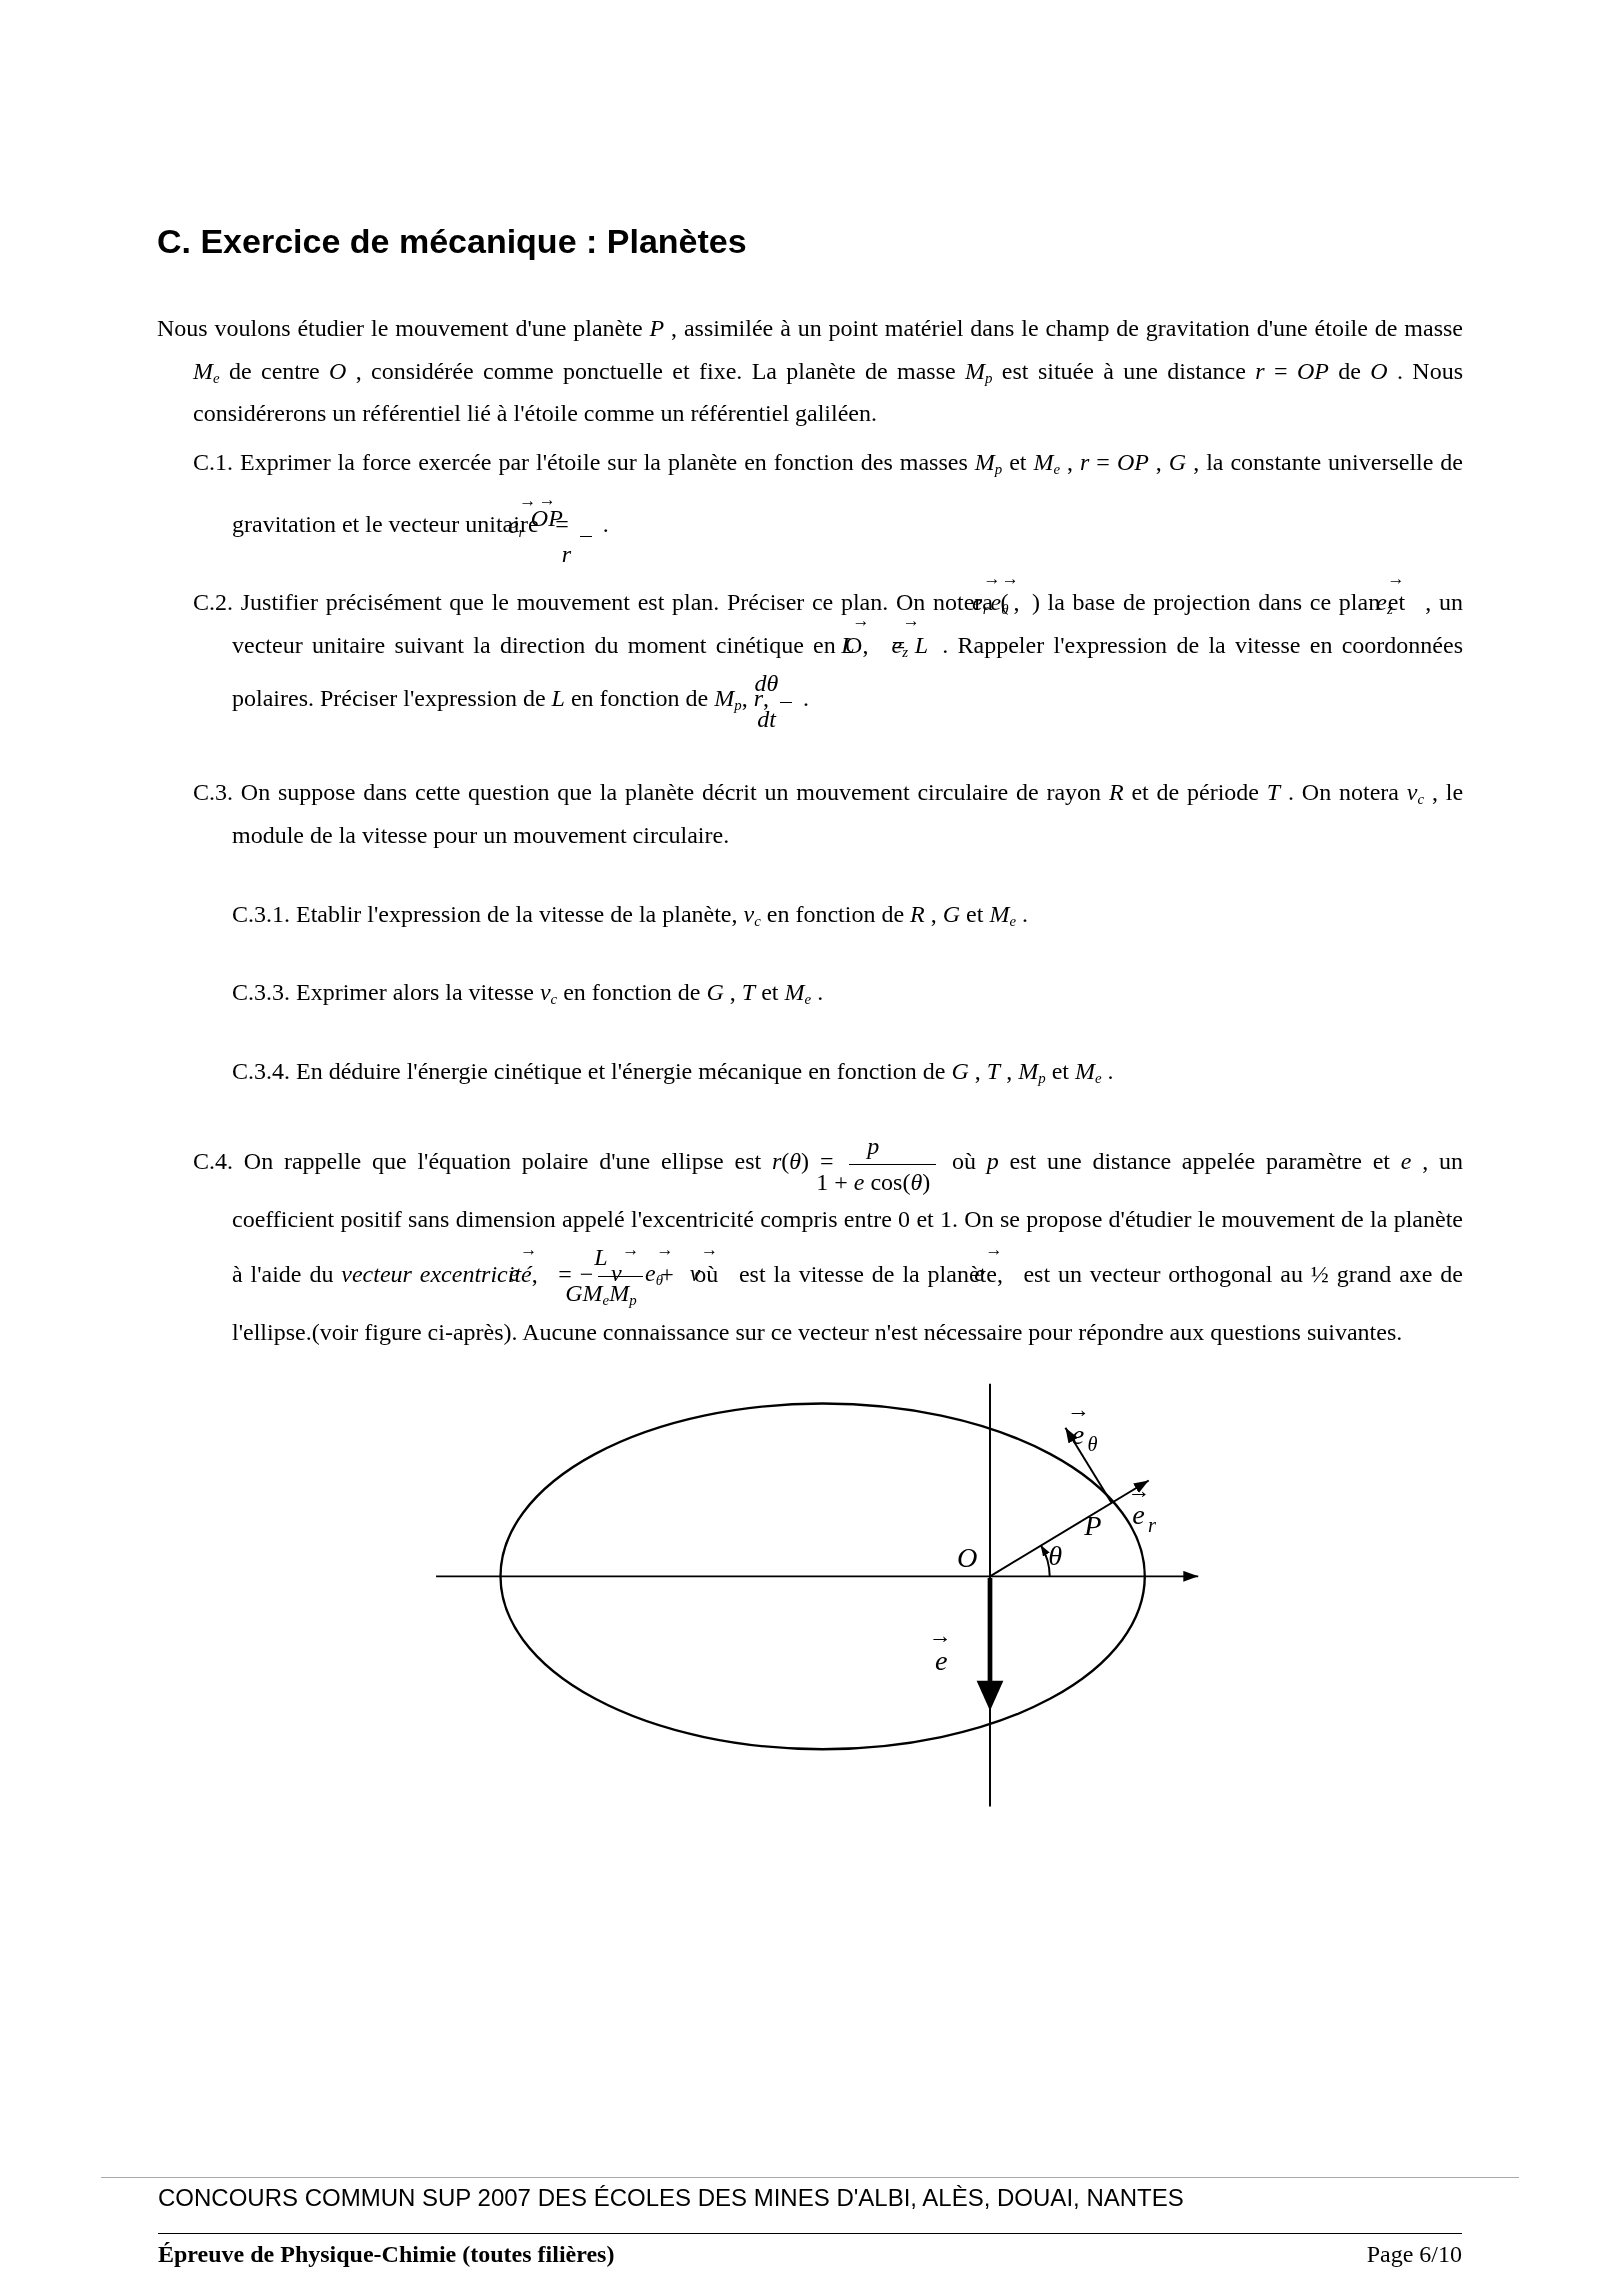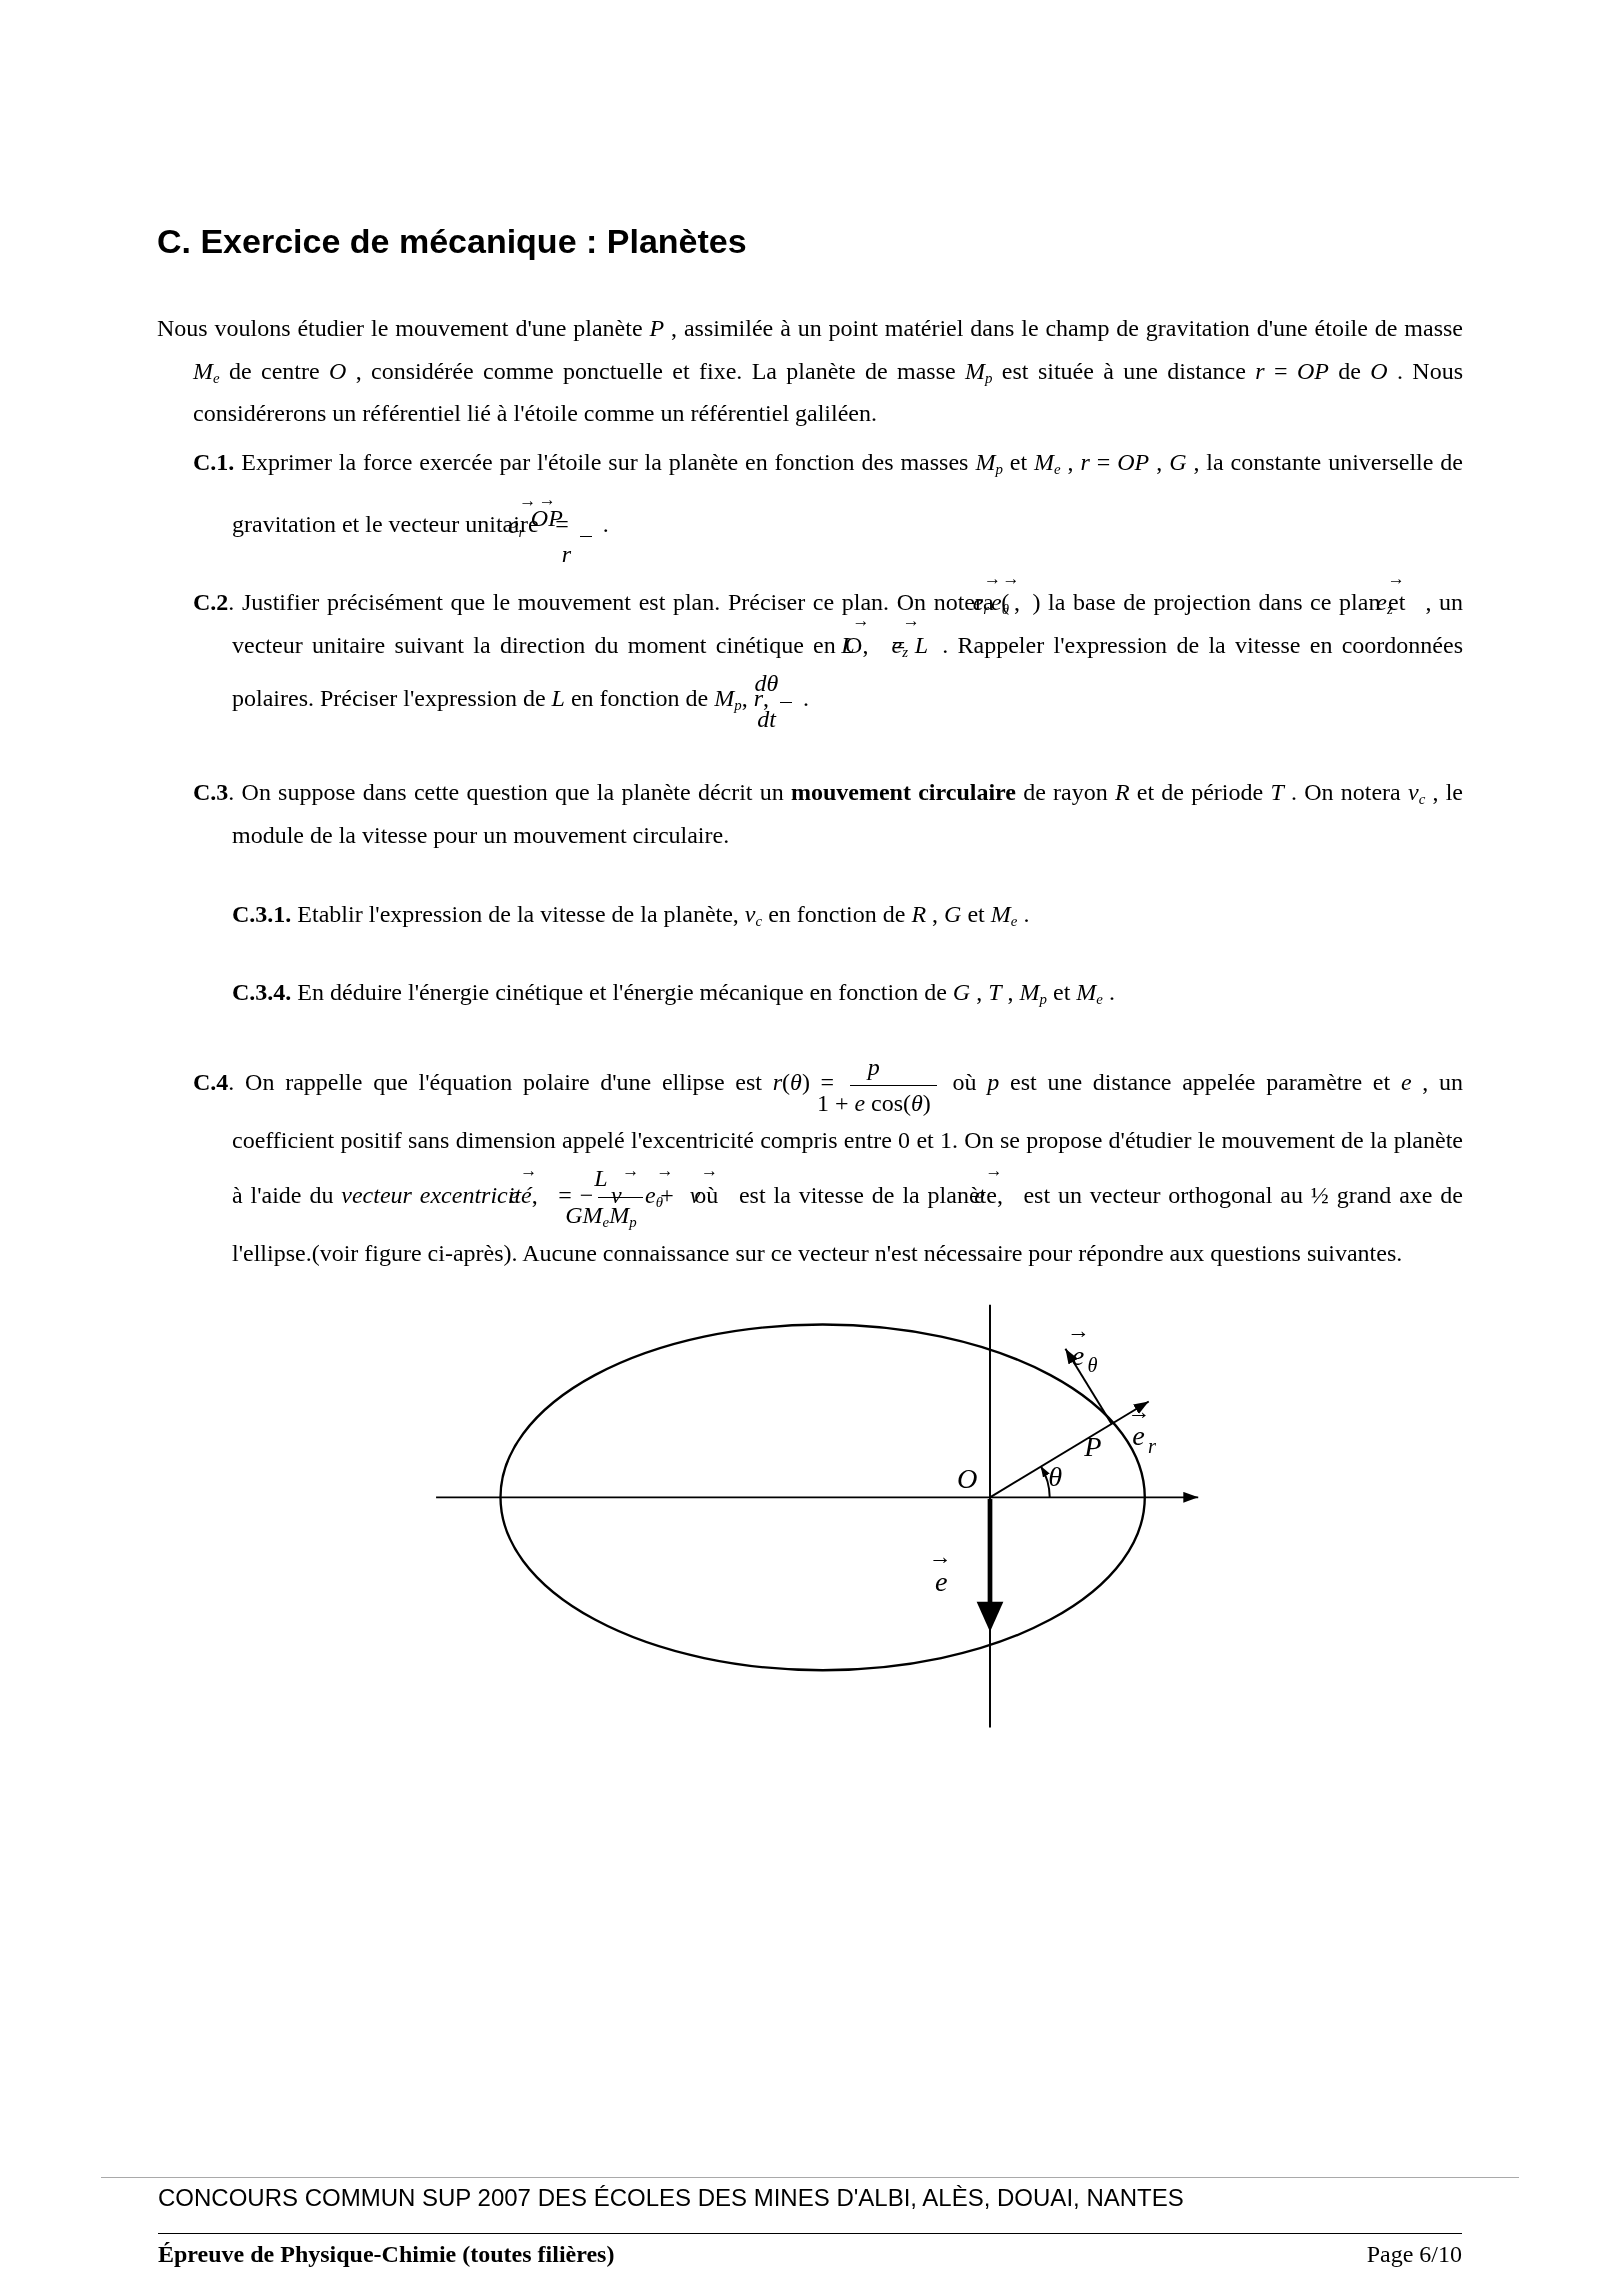--- a/index.html
+++ b/index.html
@@ -14,21 +14,21 @@
     font-family:"Liberation Sans", sans-serif;
     font-size:34px; font-weight:bold;
     margin-bottom:46px;
   }
   .para { text-align:justify; line-height:1.78; }
   .intro { padding-left:36px; text-indent:-36px; margin-bottom:6.3px; }
   .q1 { margin-left:36px; padding-left:39px; text-indent:-39px; margin-bottom:11px; }
   .q2 { margin-left:75px; padding-left:46px; text-indent:-46px; }
   .gap { margin-top:36px; }
   .it { font-style:italic; }
-  .bd { font-weight:bold; }
+  .bd { font-weight:normal; }
   .sb { font-size:0.62em; font-style:italic; vertical-align:-0.28em; }
   .sp { font-size:0.62em; vertical-align:0.5em; }
   .vec { display:inline-block; position:relative; padding:0 2.4px; white-space:nowrap; }
   .vec .varrow {
     position:absolute; top:-0.66em; left:0; width:100%;
     text-align:center; font-size:0.72em; font-style:normal; line-height:1;
   }
   .vbase { font-style:italic; }
   .frac { display:inline-block; vertical-align:middle; text-align:center; margin:0 4.7px; line-height:1.3; }
   .frac .num { display:block; border-bottom:1.6px solid #000; padding:1.6px 6.3px 2.4px; }
@@ -62,20 +62,21 @@
 
 <div class="page">
 
   <h1 class="title">C. Exercice de mécanique : Planètes</h1>
 
   <p class="para intro">Nous voulons étudier le mouvement d'une planète <span class="it">P</span> , assimilée à un point matériel dans le champ de gravitation d'une étoile de masse <span class="it">M<span class="sb">e</span></span> de centre <span class="it">O</span> , considérée comme ponctuelle et fixe. La planète de masse <span class="it">M<span class="sb">p</span></span> est située à une distance <span class="it">r</span> = <span class="it">OP</span> de <span class="it">O</span> . Nous considérerons un référentiel lié à l'étoile comme un référentiel galiléen.</p>
   <p class="para q1"><span class="bd">C.1.</span> Exprimer la force exercée par l'étoile sur la planète en fonction des masses <span class="it">M<span class="sb">p</span></span> et <span class="it">M<span class="sb">e</span></span> , <span class="it">r</span> = <span class="it">OP</span> ,  <span class="it">G</span> ,  la constante universelle de gravitation et le vecteur unitaire <span class="vec"><span class="varrow">→</span><span class="vbase">e</span><span class="sb">r</span></span> = <span class="frac"><span class="num"><span class="vec"><span class="varrow">→</span><span class="vbase">OP</span></span></span><span class="den"><span class="it">r</span></span></span> .</p>
   <p class="para q1"><span class="bd">C.2</span>. Justifier précisément que le mouvement est plan. Préciser ce plan. On notera (<span class="vec"><span class="varrow">→</span><span class="vbase">e</span><span class="sb">r</span></span>, <span class="vec"><span class="varrow">→</span><span class="vbase">e</span><span class="sb">θ</span></span>) la base de projection dans ce plan et <span class="vec"><span class="varrow">→</span><span class="vbase">e</span><span class="sb">z</span></span> , un vecteur unitaire suivant la direction du moment cinétique en O, <span class="vec"><span class="varrow">→</span><span class="vbase">L</span></span> = <span class="it">L</span><span class="vec"><span class="varrow">→</span><span class="vbase">e</span><span class="sb">z</span></span> . Rappeler l'expression de la vitesse en coordonnées polaires. Préciser l'expression de <span class="it">L</span> en fonction de <span class="it">M<span class="sb">p</span></span>, <span class="it">r</span>, <span class="frac"><span class="num"><span class="it">dθ</span></span><span class="den"><span class="it">dt</span></span></span> .</p>
   <p class="para q1 gap"><span class="bd">C.3</span>. On suppose dans cette question que la planète décrit un <span class="bd">mouvement circulaire</span> de rayon <span class="it">R</span> et de période <span class="it">T</span> . On notera <span class="it">v<span class="sb">c</span></span> , le module de la vitesse pour un mouvement circulaire.</p>
   <p class="para q2 gap"><span class="bd">C.3.1.</span> Etablir l'expression de la vitesse de la planète, <span class="it">v<span class="sb">c</span></span> en fonction de <span class="it">R</span> , <span class="it">G</span> et <span class="it">M<span class="sb">e</span></span> .</p>
+  <p class="para q2 gap"><span class="bd">C.3.3.</span> Exprimer alors la vitesse <span class="it">v<span class="sb">c</span></span> en fonction de <span class="it">G</span> , <span class="it">T</span> et <span class="it">M<span class="sb">e</span></span> .</p>
   <p class="para q2 gap"><span class="bd">C.3.4.</span> En déduire l'énergie cinétique et l'énergie mécanique en fonction de <span class="it">G</span> , <span class="it">T</span> , <span class="it">M<span class="sb">p</span></span> et <span class="it">M<span class="sb">e</span></span> .</p>
   <p class="para q1 gap"><span class="bd">C.4</span>. On rappelle que  l'équation polaire d'une ellipse est  <span class="it">r</span>(<span class="it">θ</span>) = <span class="frac"><span class="num"><span class="it">p</span></span><span class="den">1 + <span class="it">e</span> cos(<span class="it">θ</span>)</span></span> où <span class="it">p</span> est une distance appelée  paramètre et <span class="it">e</span> , un coefficient positif sans dimension appelé l'excentricité compris entre 0 et 1. On se propose d'étudier le mouvement de la planète à l'aide du <span class="it">vecteur excentricité</span>,  <span class="vec"><span class="varrow">→</span><span class="vbase">e</span></span> = −<span class="frac"><span class="num"><span class="it">L</span></span><span class="den"><span class="it">G</span><span class="it">M<span class="sb">e</span></span><span class="it">M<span class="sb">p</span></span></span></span><span class="vec"><span class="varrow">→</span><span class="vbase">v</span></span> + <span class="vec"><span class="varrow">→</span><span class="vbase">e</span><span class="sb">θ</span></span>  où  <span class="vec"><span class="varrow">→</span><span class="vbase">v</span></span>  est la vitesse de la planète, <span class="vec"><span class="varrow">→</span><span class="vbase">e</span></span>  est un vecteur orthogonal au ½ grand axe de l'ellipse.(voir figure ci-après). Aucune connaissance sur ce vecteur n'est nécessaire pour répondre aux questions suivantes.</p>
 
   <div class="figure">
     <svg viewBox="0 0 1000 560" width="786" height="440" style="font-size:31px">
       <defs>
         <marker id="ah" markerUnits="userSpaceOnUse" markerWidth="22" markerHeight="16" refX="19" refY="7" orient="auto">
           <path d="M0,0 L19,7 L0,14 Z" fill="#000"></path>
         </marker>
         <marker id="ahs" markerUnits="userSpaceOnUse" markerWidth="16" markerHeight="12" refX="13" refY="5" orient="auto">

